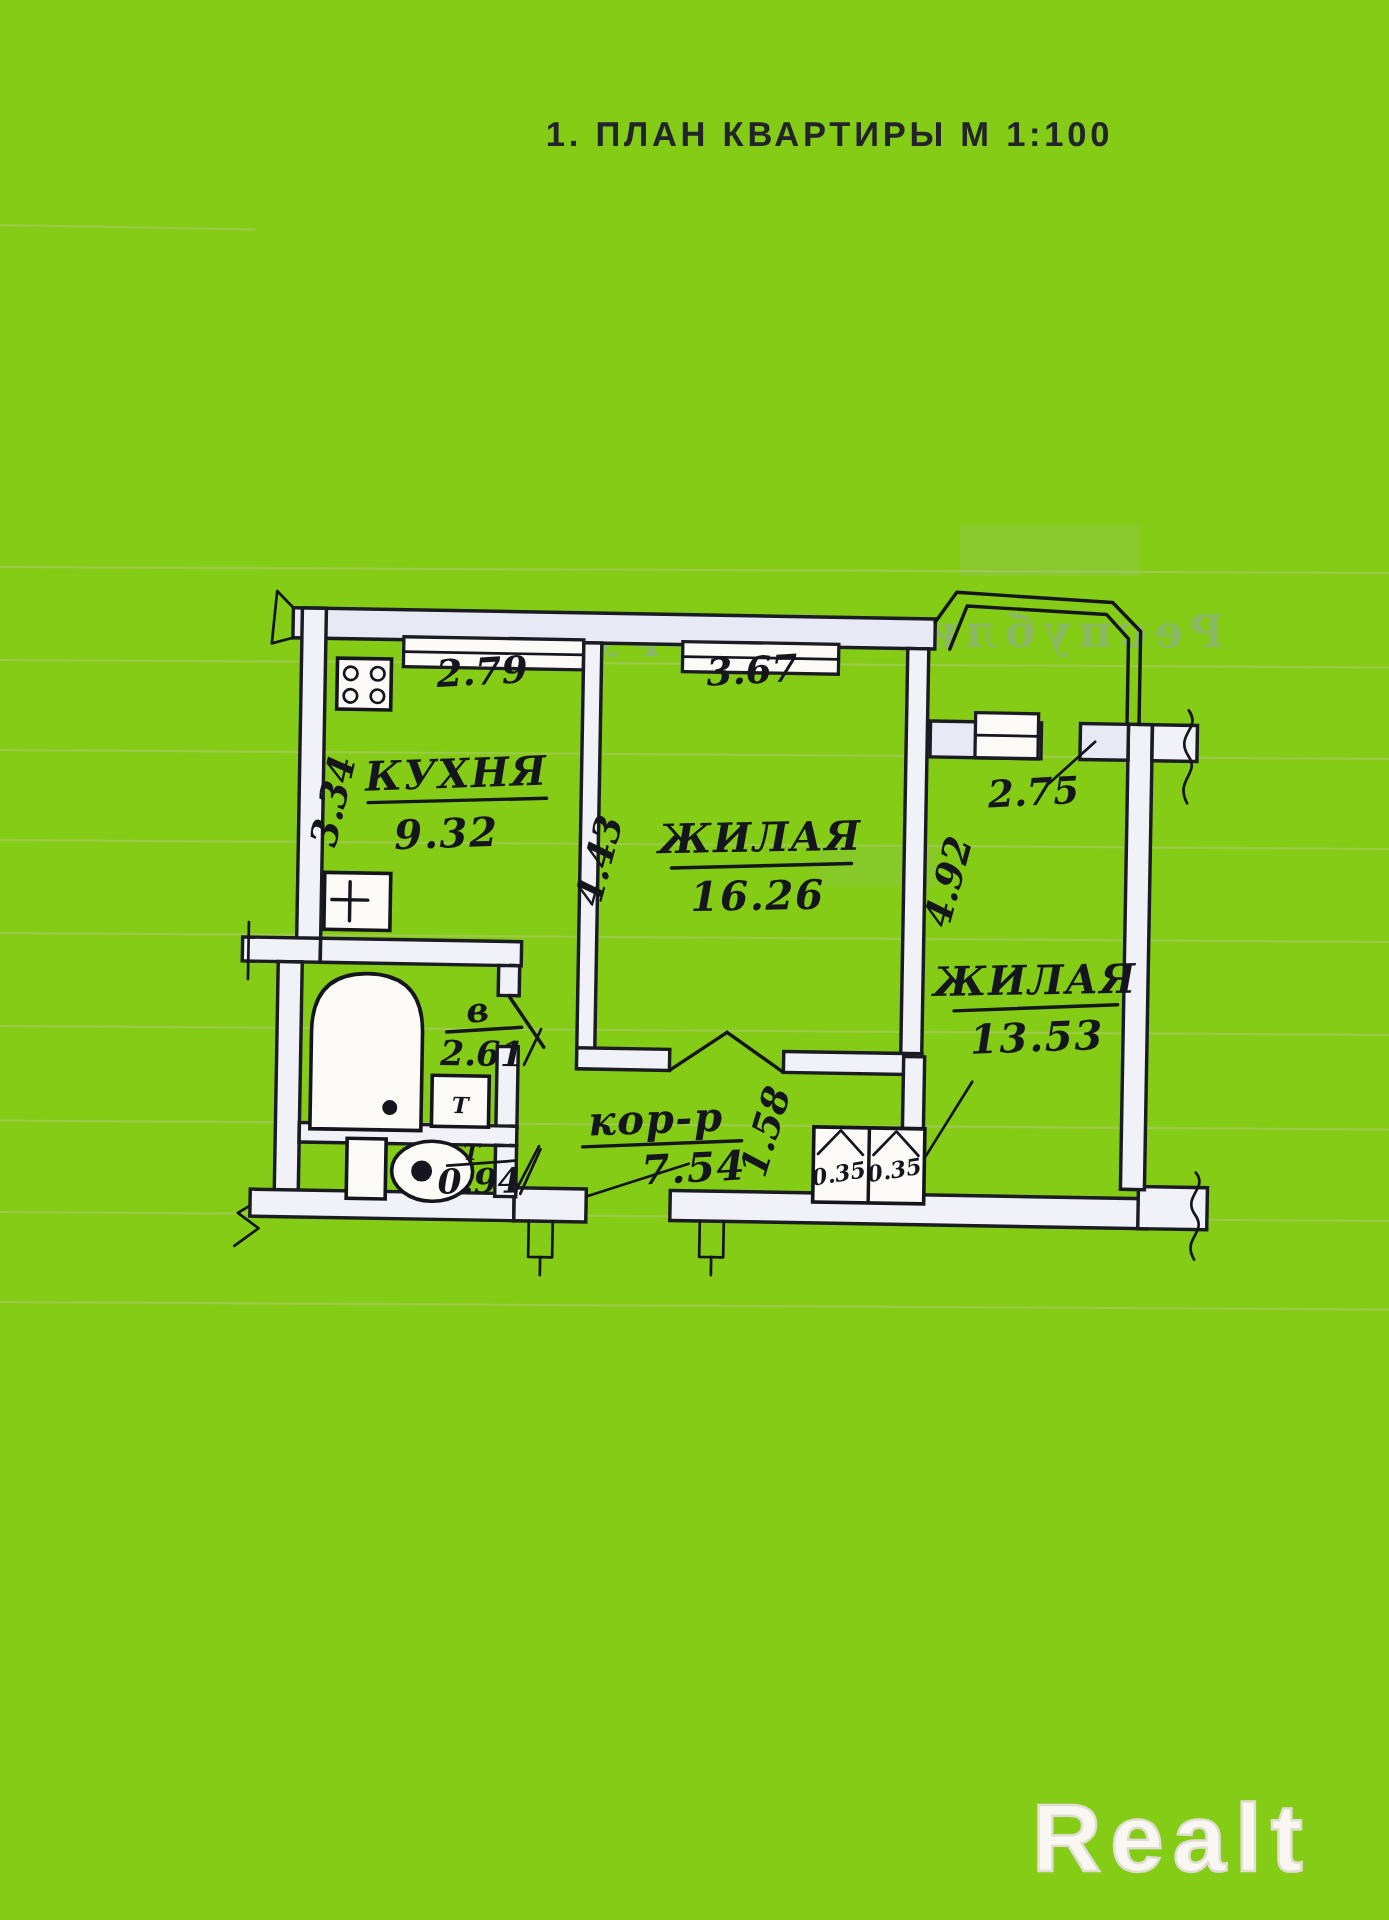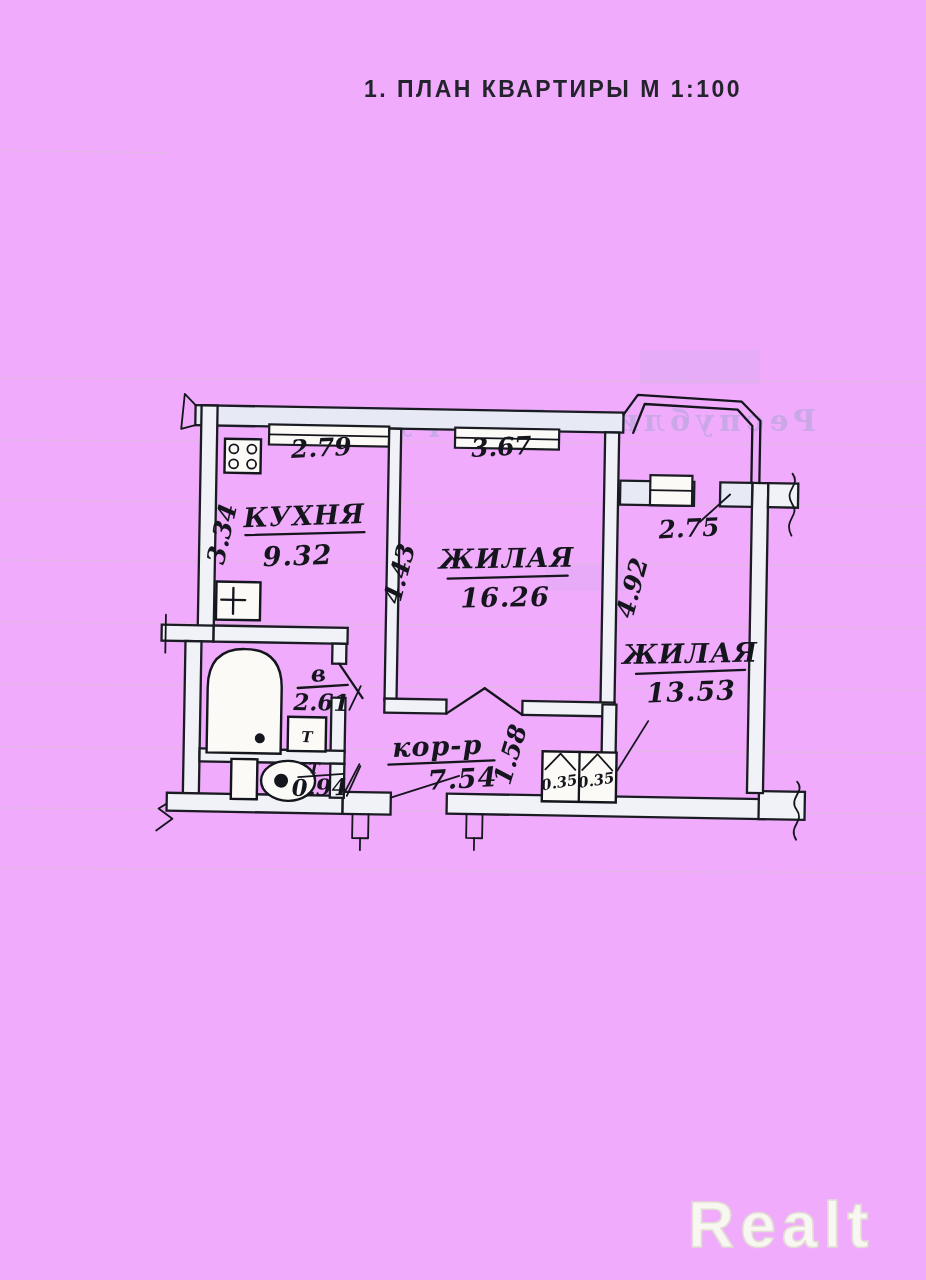--- a/index.html
+++ b/index.html
@@ -1,16 +1,16 @@
 <!DOCTYPE html>
 <html><head>
 <meta charset="utf-8">
 <style>
   html,body{margin:0;padding:0;background:#e9e7e2;}
-  .page{position:relative;width:926px;height:1280px;margin:0 auto;background:#f0abfc;overflow:hidden;}
+  .page{position:relative;width:926px;height:1280px;margin:0 auto;background:#84cc16;overflow:hidden;}
   svg{display:block}
   .title-text{font-family:"Liberation Sans",sans-serif;font-weight:700;font-size:23px;letter-spacing:2.5px;fill:#23232c}
   .hand{font-family:"DejaVu Serif",serif;font-style:italic;font-weight:700;fill:#15151d}
   .dim{font-size:25px}
   .room{font-size:27px;letter-spacing:1px}
   .frac{font-size:23px}
   .tiny{font-size:15px}
   .wall{fill:#f1f2f8;stroke:#1b1b23;stroke-width:2.3}
   .wallb{fill:#e7eaf4;stroke:#1b1b23;stroke-width:2.3}
   .win{fill:#fbfaf6;stroke:#1b1b23;stroke-width:2.2}

